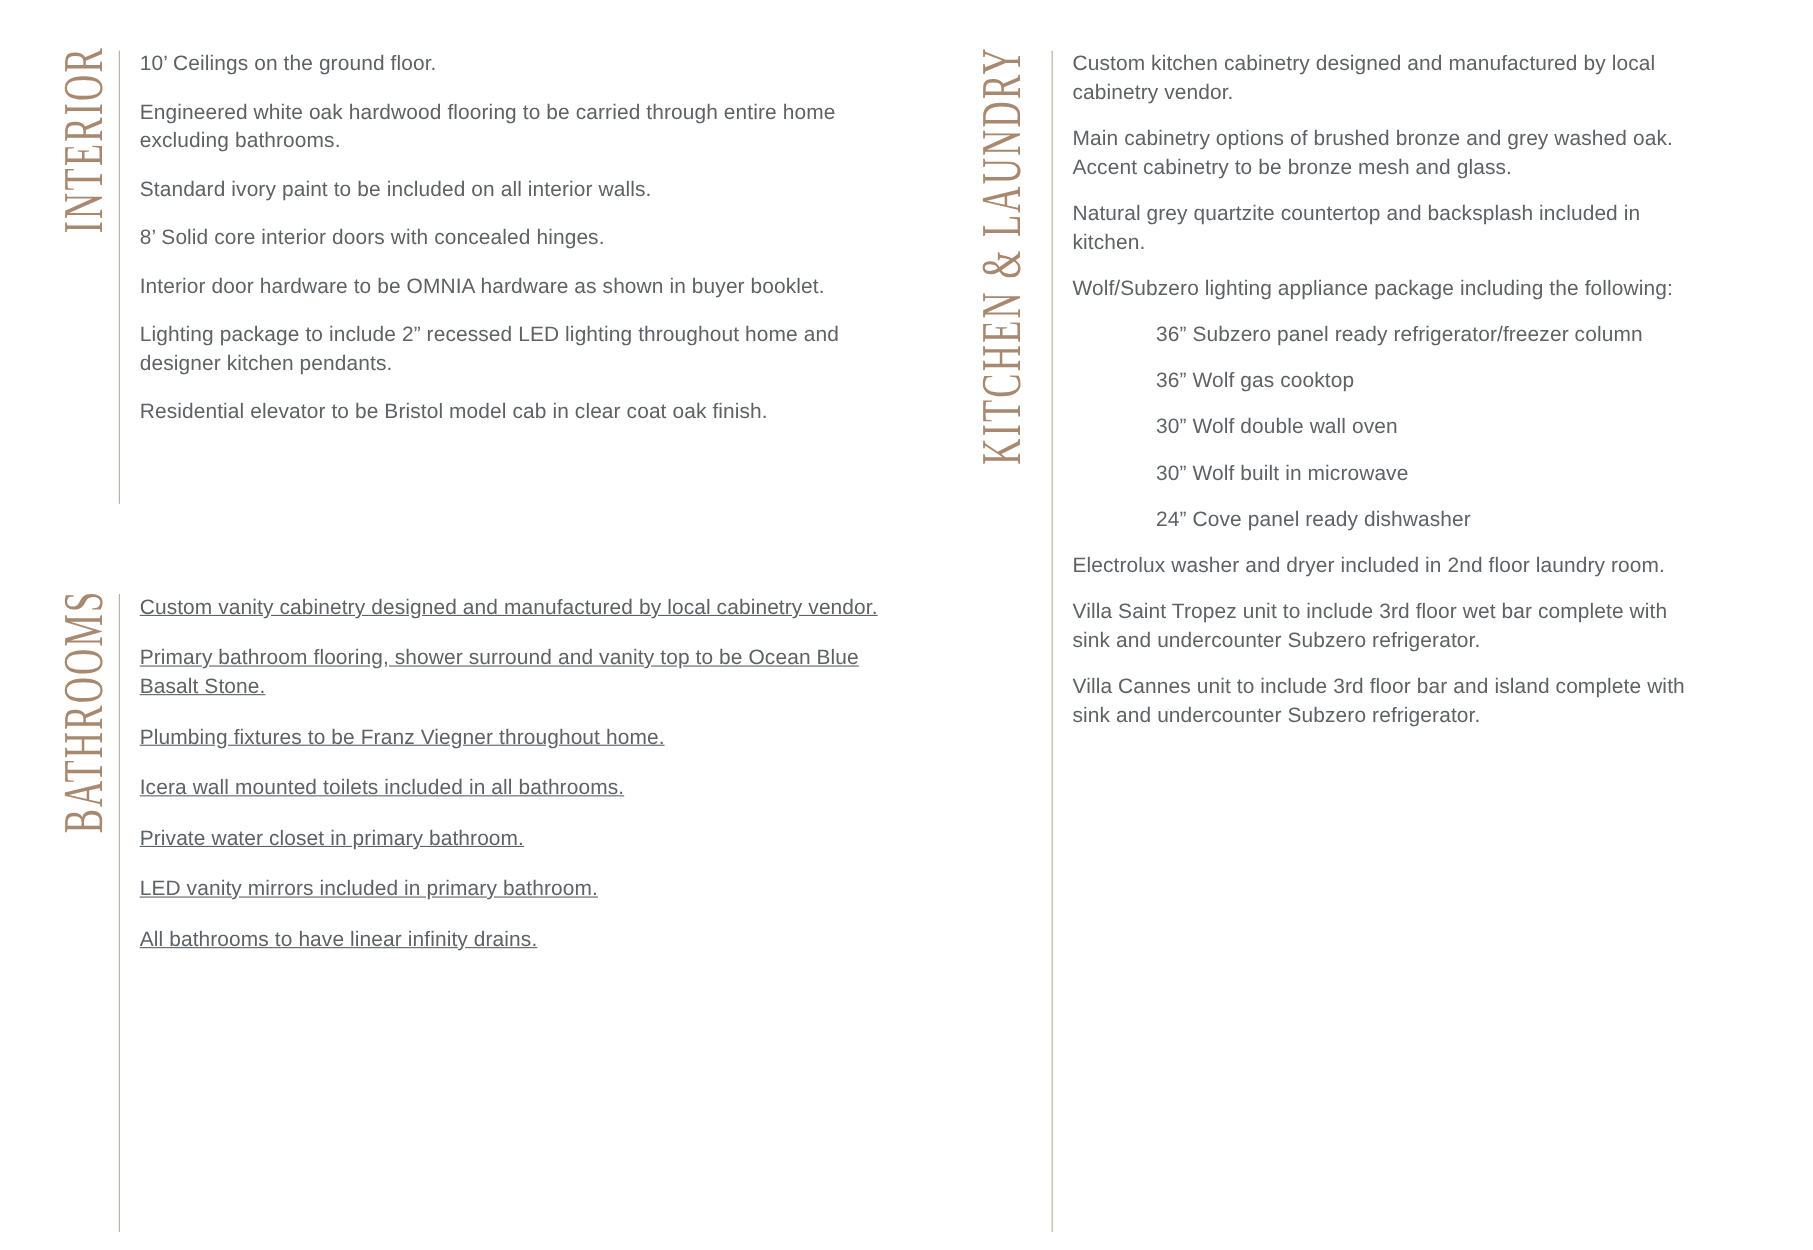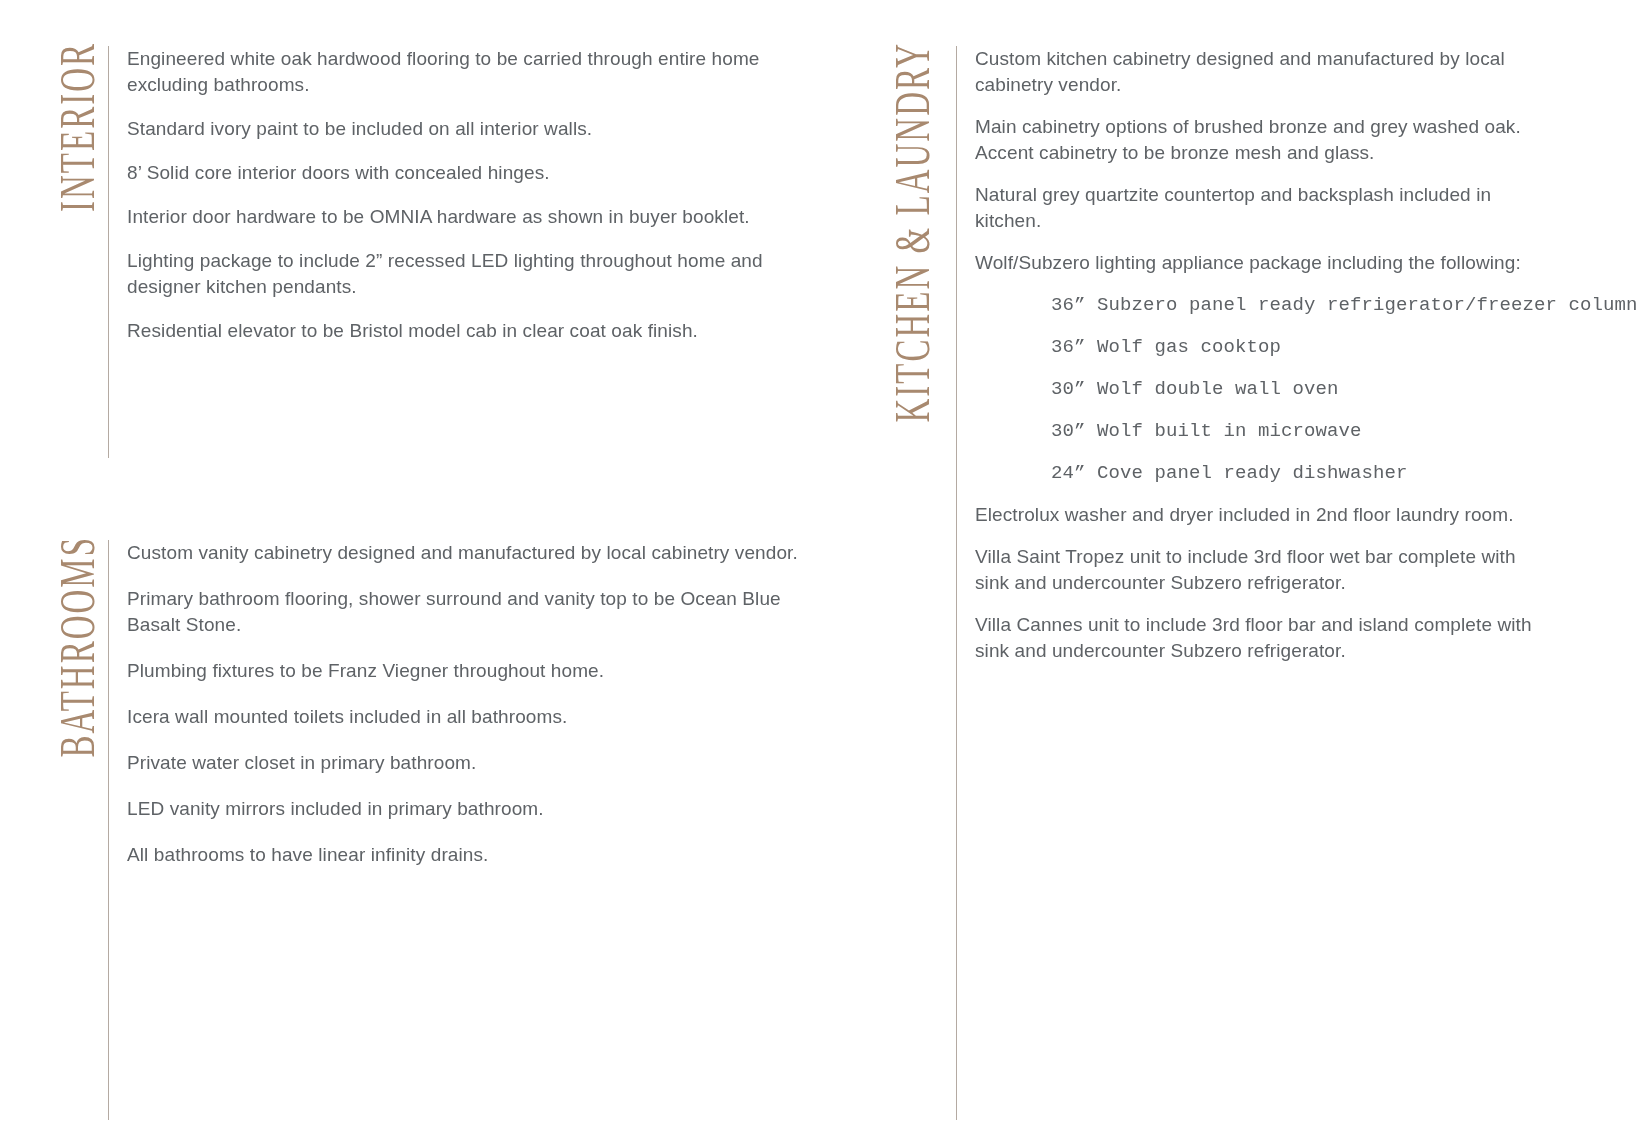--- a/index.html
+++ b/index.html
@@ -52,48 +52,48 @@
     font-size: 19px;
     line-height: 26px;
     letter-spacing: 0.1px;
   }
   .content p.item {
     white-space: pre-line;
     margin: 0 0 18px 0;
   }
   .content p.item.indent {
     padding-left: 76px;
-    font-family: Liberation Mono, monospace;
   }
   
   #section-interior   { left: 46px;  top: 46px;  }
   #section-interior .heading-col   { width: 62px; }
   #section-interior .divider       { height: 412px; }
 
   #section-bathrooms  { left: 46px;  top: 540px; }
   #section-bathrooms .heading-col  { width: 62px; }
   #section-bathrooms .divider      { height: 580px; }
-  #section-bathrooms .content p.item { margin-bottom: 20px; }
+  #section-bathrooms .content p.item { margin-bottom: 20px; text-decoration: underline; }
 
   #section-kitchen    { left: 868px; top: 46px;  }
   #section-kitchen .heading-col    { width: 88px; }
   #section-kitchen .divider        { height: 1074px; }
   #section-kitchen .content p.item { margin-bottom: 16px; }
 </style>
 </head>
 <body>
 
 <div class="page">
 
   <section class="section" id="section-interior">
     <div class="heading-col">
       <div class="v-heading">INTERIOR</div>
     </div>
     <div class="divider"></div>
     <div class="content">
+        <p class="item">10’ Ceilings on the ground floor.</p>
         <p class="item">Engineered white oak hardwood flooring to be carried through entire home
 excluding bathrooms.</p>
         <p class="item">Standard ivory paint to be included on all interior walls.</p>
         <p class="item">8’ Solid core interior doors with concealed hinges.</p>
         <p class="item">Interior door hardware to be OMNIA hardware as shown in buyer booklet.</p>
         <p class="item">Lighting package to include 2” recessed LED lighting throughout home and
 designer kitchen pendants.</p>
         <p class="item">Residential elevator to be Bristol model cab in clear coat oak finish.</p>
       </div>
   </section>

